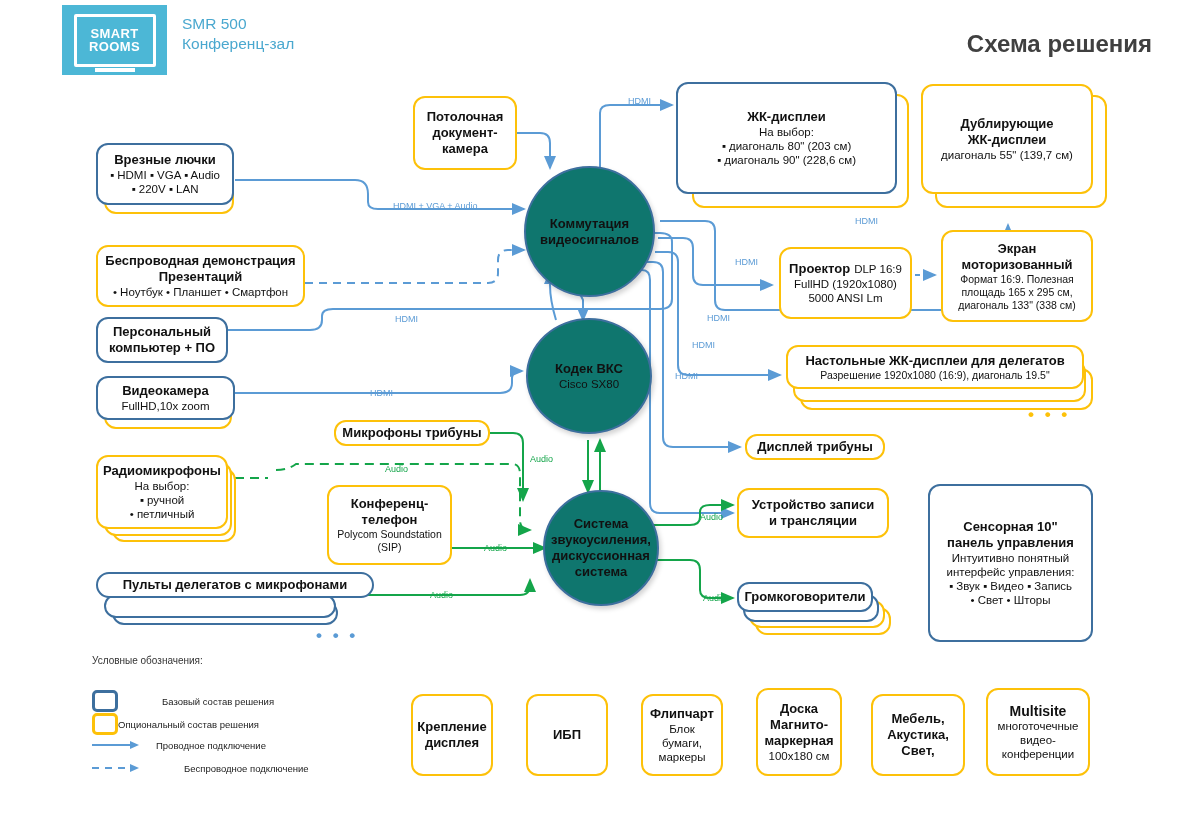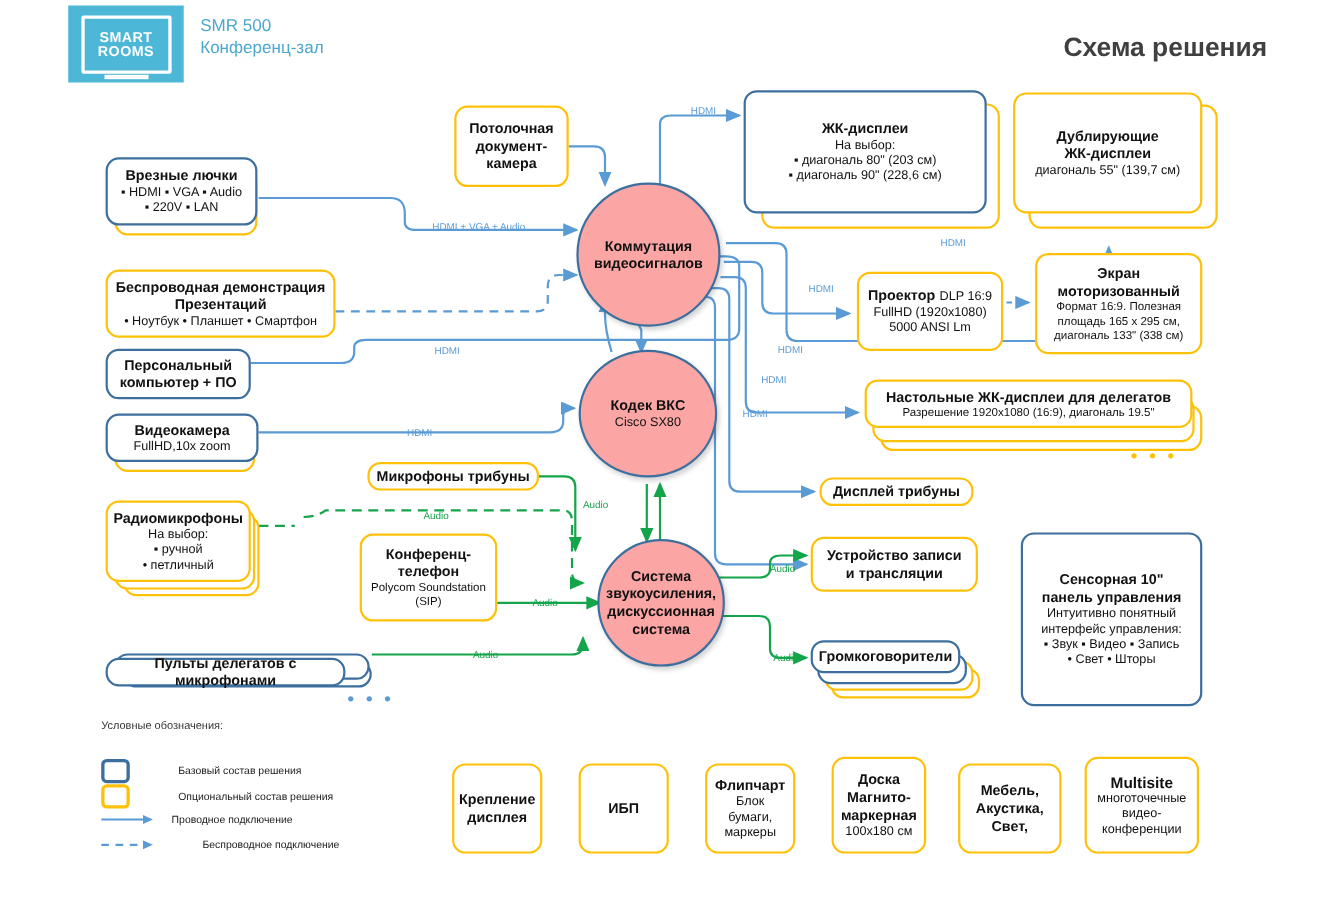--- a/index.html
+++ b/index.html
@@ -30,21 +30,21 @@
   .node .t{font-weight:bold;font-size:13px;line-height:16px;}
   .node .s{font-size:11.5px;line-height:14px;}
   .node .xs{font-size:10.5px;line-height:13px;}
 
   
   .stack{border-radius:12px;background:#fff;z-index:3;}
   .stack.blue{border:2.5px solid #3d6f9e;}
   .stack.yellow{border:2.5px solid #fdc109;}
 
   
-  .circ{border-radius:50%;background:#fca5a5;border:2px solid #3d6f9e;
+  .circ{border-radius:50%;background:#0f766e;border:2px solid #3d6f9e;
         display:flex;flex-direction:column;align-items:center;justify-content:center;
         text-align:center;z-index:7;box-shadow:2px 3px 5px rgba(0,0,0,.18);}
   .circ .t{font-weight:bold;font-size:13px;line-height:16px;}
   .circ .s{font-size:11.5px;line-height:15px;}
 
   
   #legend-title{left:92px;top:655px;font-size:10px;color:#333;}
   .lg-row{display:flex;align-items:center;}
   .lg-label{font-size:9.5px;color:#222;}
   .lg-sw{width:20px;height:16px;border-radius:5px;}
@@ -177,21 +177,21 @@
 <div class="abs stack yellow" style="left:104px;top:462px;width:128px;height:74px;"></div>
 <div class="abs node yellow" style="left:96px;top:455px;width:132px;height:74px;">
   <div class="t">Радиомикрофоны</div>
   <div class="s">На выбор:</div>
   <div class="s">▪ ручной</div>
   <div class="s">• петличный</div>
 </div>
 
 <div class="abs stack blue" style="left:112px;top:601px;width:226px;height:24px;"></div>
 <div class="abs stack blue" style="left:104px;top:594px;width:232px;height:24px;"></div>
-<div class="abs node blue" style="left:96px;top:598px;width:218px;height:26px;">
+<div class="abs node blue" style="left:96px;top:572px;width:278px;height:26px;border-radius:13px;">
   <div class="t">Пульты делегатов с микрофонами</div>
 </div>
 <div class="abs dots" style="left:316px;top:626px;">• • •</div>
 
 <div class="abs node yellow" style="left:413px;top:96px;width:104px;height:74px;">
   <div class="t">Потолочная</div>
   <div class="t">документ-</div>
   <div class="t">камера</div>
 </div>
 
@@ -290,21 +290,21 @@
 
 <div class="abs" id="legend-title">Условные обозначения:</div>
 
 <div class="abs lg-row" style="left:92px;top:690px;">
   <div class="lg-sw" style="border:3px solid #3d6f9e;"></div>
   <div class="lg-label" style="margin-left:44px;">Базовый состав решения</div>
 </div>
 
 <div class="abs lg-row" style="left:92px;top:713px;">
   <div class="lg-sw" style="border:3px solid #fdc109;"></div>
-  <div class="lg-label" style="margin-left:44px;">Опциональный состав решения</div>
+  <div class="lg-label" style="">Опциональный состав решения</div>
 </div>
 
 <div class="abs lg-row" style="left:92px;top:739px;">
   <svg width="48" height="12">
     <line x1="0" y1="6" x2="38" y2="6" stroke="#5b9bd5" stroke-width="2"></line>
     <path d="M38,2 L47,6 L38,10 z" fill="#5b9bd5"></path>
   </svg>
   <div class="lg-label" style="margin-left:16px;">Проводное подключение</div>
 </div>
 

